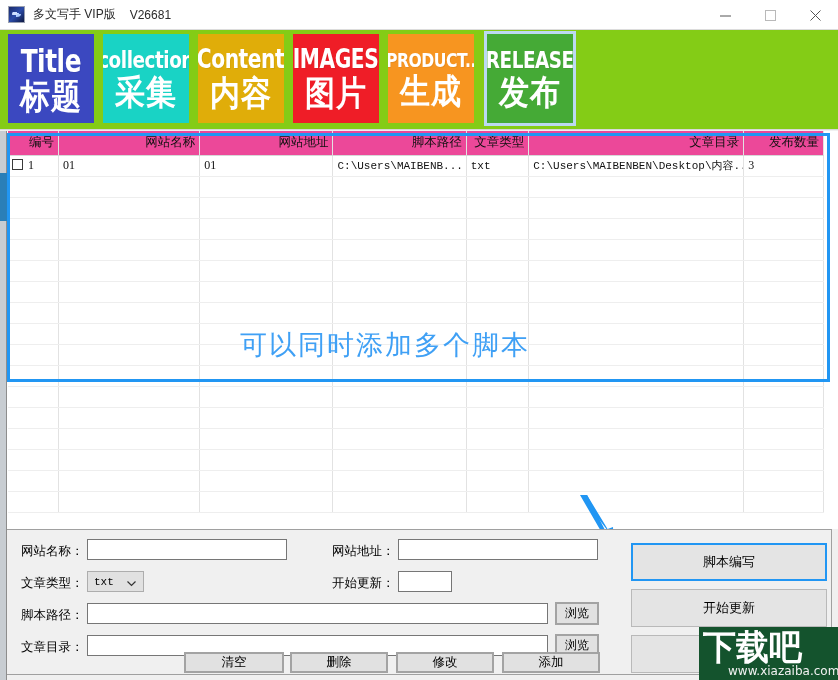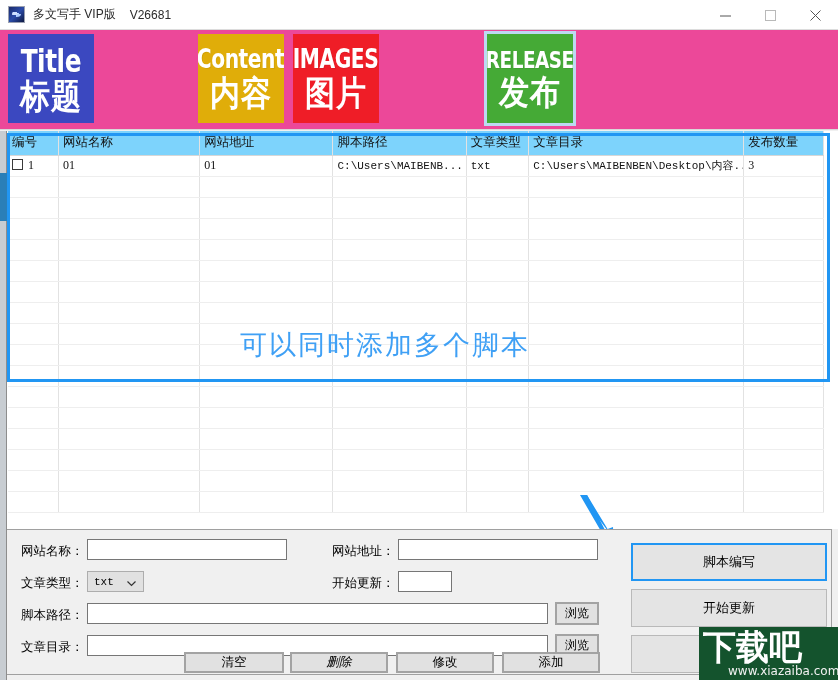--- a/index.html
+++ b/index.html
@@ -42,21 +42,21 @@
   .winbtns { position:absolute; right:0; top:0; height:30px; display:flex; }
   .winbtn {
     width: 45px; height: 30px; display:flex; align-items:center; justify-content:center;
     color:#555; font-size: 12px;
   }
   .winbtn svg { display:block; }
 
   
   .toolbar {
     position:absolute; left:0; top:30px; width:838px; height:100px;
-    background:#ec4899;
+    background:#84cc16;
     border-bottom: 1px solid #d8d8d8;
   }
   .tile {
     position:absolute; top:4px; width:86px; height:89px;
     display:flex; flex-direction:column; align-items:center; justify-content:center;
     color:#ffffff; line-height:1; cursor:pointer; overflow:hidden;
   }
   .tile.selected {
     outline: 3px solid #bcd9f2;
     outline-offset: 0px;
@@ -87,22 +87,22 @@
     border-bottom:1px solid #eeeeee;
     font-weight:normal;
     font-size:12px;
     color:#111;
     height:21px;
     padding:0 4px;
     overflow:hidden; white-space:nowrap;
     font-family:"Liberation Serif","DejaVu Serif", serif;
   }
   table.grid th {
-    text-align:left; height:24px; border-bottom:1px solid #d7d7d7;
-    background:#7dd3fc; font-size:12.5px;
+    text-align:right; height:24px; border-bottom:1px solid #d7d7d7;
+    background:#ec4899; font-size:12.5px;
   }
   table.grid td { text-align:left; }
   table.grid td.mono {
     font-family:"Liberation Mono","DejaVu Sans Mono", monospace; font-size:11px;
   }
   .chk {
     display:inline-block; width:11px; height:11px; border:1px solid #3a3a3a;
     background:#fff; vertical-align:-1px; margin-right:5px;
   }
 
@@ -215,27 +215,35 @@
           </svg>
       </div>
     </div>
   </div>
 
   <div class="toolbar">
     <div class="tile" id="tile0" style="background: rgb(59, 72, 192); left: 8px;">
       <span class="en" style="font-size: 27px;">Title</span>
       <span class="cn" style="font-size: 30px;">标题</span>
     </div>
+    <div class="tile" id="tile1" style="background: rgb(25, 211, 197); left: 103px;">
+      <span class="en" style="font-size: 20px;">collection</span>
+      <span class="cn" style="font-size: 30px;">采集</span>
+    </div>
     <div class="tile" id="tile3" style="background: rgb(239, 29, 39); left: 293px;">
       <span class="en" style="font-size: 22px;">IMAGES</span>
       <span class="cn" style="font-size: 30px;">图片</span>
     </div>
     <div class="tile" id="tile2" style="background: rgb(224, 173, 9); left: 198px;">
       <span class="en" style="font-size: 22px;">Content</span>
       <span class="cn" style="font-size: 30px;">内容</span>
+    </div>
+    <div class="tile" id="tile4" style="background: rgb(247, 149, 32); left: 388px;">
+      <span class="en" style="font-size: 17px;">PRODUCT..</span>
+      <span class="cn" style="font-size: 30px;">生成</span>
     </div>
     <div class="tile selected" id="tile5" style="background: rgb(69, 170, 54); left: 487px;">
       <span class="en" style="font-size: 20px;">RELEASE</span>
       <span class="cn" style="font-size: 30px;">发布</span>
     </div>
   </div>
 
   <div class="gridwrap">
     <table class="grid">
       <colgroup>
@@ -445,21 +453,21 @@
 
     <span class="flabel" style="left:14px; top:77px;">脚本路径：</span>
     <input class="finput" style="left: 80px; top: 73px; width: 461px; height: 21px;" value="">
     <div class="btn small" style="left:548px; top:72px; width:44px; height:23px;">浏览</div>
 
     <span class="flabel" style="left:14px; top:109px;">文章目录：</span>
     <input class="finput" style="left: 80px; top: 105px; width: 461px; height: 21px;" value="">
     <div class="btn small" style="left:548px; top:104px; width:44px; height:23px;">浏览</div>
 
     <div class="btn" style="left:177px; top:122px; width:100px; height:21px;">清空</div>
-    <div class="btn" style="left:283px; top:122px; width:98px; height:21px;font-style:italic;">删除</div>
+    <div class="btn" style="left:283px; top:122px; width:98px; height:21px;">删除</div>
     <div class="btn" style="left:389px; top:122px; width:98px; height:21px;">修改</div>
     <div class="btn" style="left:495px; top:122px; width:98px; height:21px;">添加</div>
   </div>
 
   <div class="sidebtn focus" style="left:631px; top:543px; width:196px; height:38px;">脚本编写</div>
   <div class="sidebtn" style="left:631px; top:589px; width:196px; height:38px;">开始更新</div>
   <div class="sidebtn" style="left:631px; top:635px; width:196px; height:38px;"></div>
 
   <div class="lscroll">
     <div class="thumb"></div>

